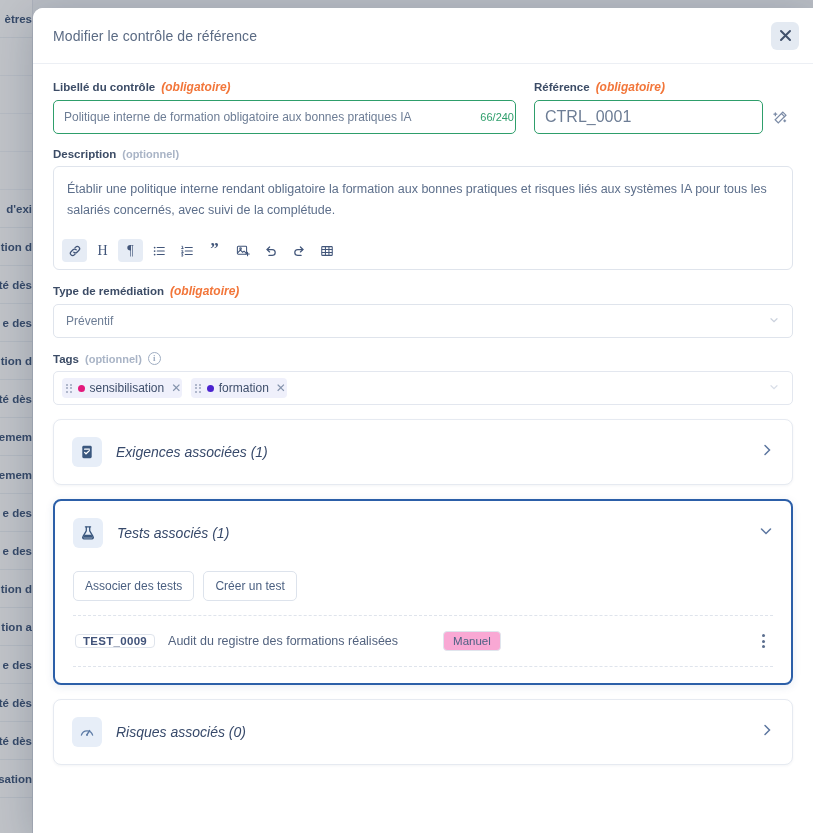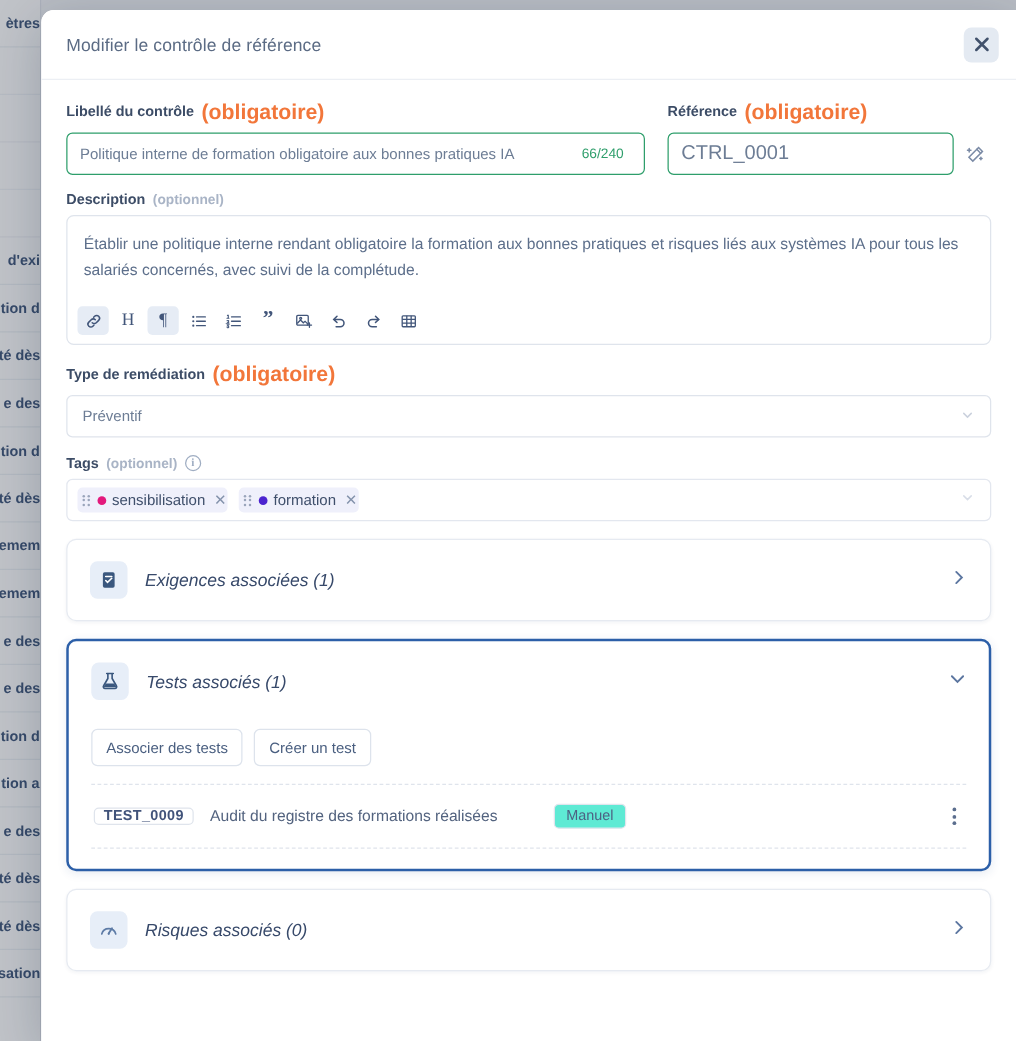--- a/index.html
+++ b/index.html
@@ -117,21 +117,21 @@
 
   .lbl {
     font-size: 11.5px;
     font-weight: 700;
     color: #3c4c66;
     margin-bottom: 6px;
     display: flex;
     align-items: center;
     gap: 6px;
   }
-  .req { color: #f2763a; font-weight: 700; font-size: 17px; }
+  .req { color: #f2763a; font-weight: 700; font-size: 12px; font-style: italic; }
   .opt { color: #a9b4c6; font-weight: 700; font-size: 11px; }
 
   .info-icon {
     width: 13px; height: 13px;
     border-radius: 50%;
     border: 1.3px solid #9fadc2;
     color: #9fadc2;
     font-size: 9px;
     line-height: 11px;
     text-align: center;
@@ -151,21 +151,21 @@
     border-radius: 5px;
     background: #fff;
     padding: 0 58px 0 10px;
     font-size: 12px;
     color: #6d7d95;
     font-family: "Liberation Sans", sans-serif;
     outline: none;
   }
   .counter {
     position: absolute;
-    right: 17px;
+    right: 2px;
     font-size: 11px;
     color: #2e9e6b;
     pointer-events: none;
   }
   .ref-row { display: flex; align-items: center; gap: 4px; }
   .ref-input {
     flex: 1 1 auto;
     height: 34px;
     border: 1.6px solid #2e9e6b;
     border-radius: 5px;
@@ -360,21 +360,21 @@
     color: #53637f;
     flex: 0 1 auto;
   }
   .type-badge {
     border: 1px solid #e0e5ed;
     border-radius: 4px;
     padding: 3px 9px;
     font-size: 11.5px;
     color: #4f6casd;
     color: #4d6183;
-    background: #5eead4;
+    background: #f9a8d4;
     margin-left: 32px;
   }
   .spacer { flex: 1 1 auto; }
   .kebab {
     display: flex;
     flex-direction: column;
     gap: 2.5px;
     padding: 4px 6px;
     cursor: pointer;
   }

